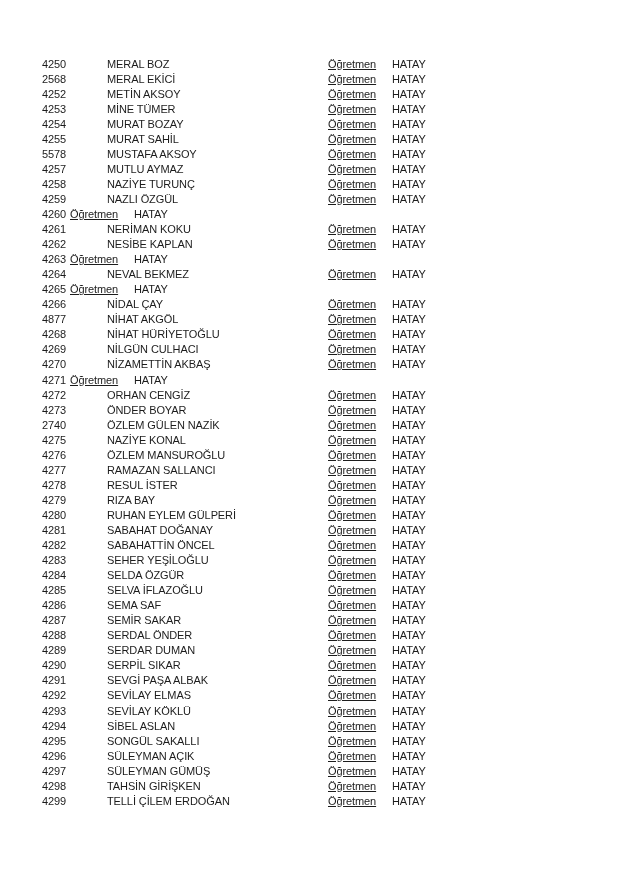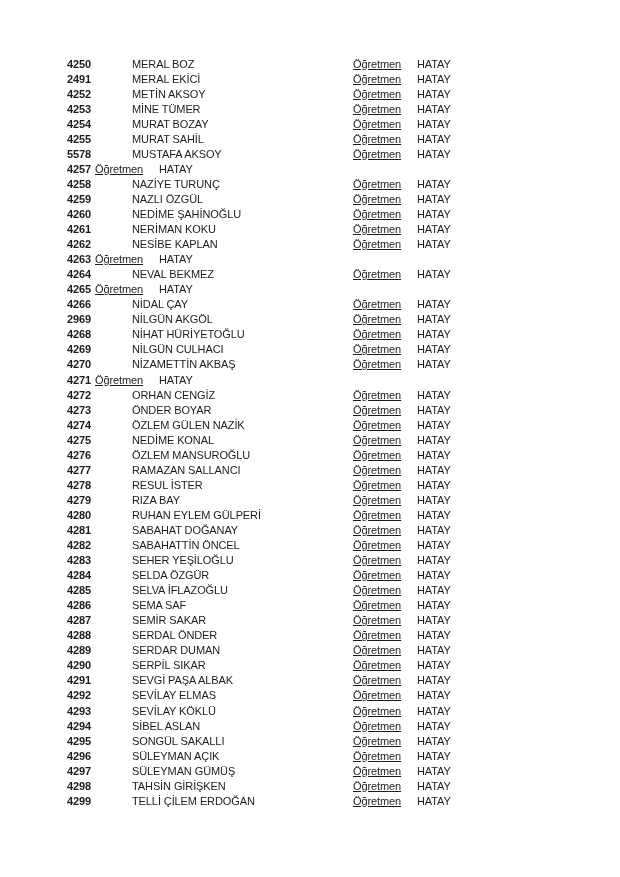--- a/index.html
+++ b/index.html
@@ -30,23 +30,22 @@
   .row {
     display: flex;
     align-items: center;
     height: 15.06px;
     font-size: 11px;
     letter-spacing: -0.1px;
     white-space: nowrap;
   }
   .cell { display: block; }
   .cell.no {
-    margin-left: 67px;
+    margin-left: 42px;
     width: 28px;
-    font-weight: bold;
   }
   .cell.name {
     width: 221px;
     padding-left: 37px;
   }
   .cell.title {
     width: 64px;
     text-decoration: underline;
   }
   .cell.province {
@@ -58,21 +57,21 @@
 
 <div class="page">
   <div class="rows">
       <div class="row">
         <span class="cell no">4250</span>
         <span class="cell name">MERAL BOZ</span>
         <span class="cell title">Öğretmen</span>
         <span class="cell province">HATAY</span>
       </div>
       <div class="row">
-        <span class="cell no">2491</span>
+        <span class="cell no">2568</span>
         <span class="cell name">MERAL EKİCİ</span>
         <span class="cell title">Öğretmen</span>
         <span class="cell province">HATAY</span>
       </div>
       <div class="row">
         <span class="cell no">4252</span>
         <span class="cell name">METİN AKSOY</span>
         <span class="cell title">Öğretmen</span>
         <span class="cell province">HATAY</span>
       </div>
@@ -95,38 +94,38 @@
         <span class="cell province">HATAY</span>
       </div>
       <div class="row">
         <span class="cell no">5578</span>
         <span class="cell name">MUSTAFA AKSOY</span>
         <span class="cell title">Öğretmen</span>
         <span class="cell province">HATAY</span>
       </div>
       <div class="row">
         <span class="cell no">4257</span>
+        <span class="cell name">MUTLU AYMAZ</span>
         <span class="cell title">Öğretmen</span>
         <span class="cell province">HATAY</span>
       </div>
       <div class="row">
         <span class="cell no">4258</span>
         <span class="cell name">NAZİYE TURUNÇ</span>
         <span class="cell title">Öğretmen</span>
         <span class="cell province">HATAY</span>
       </div>
       <div class="row">
         <span class="cell no">4259</span>
         <span class="cell name">NAZLI ÖZGÜL</span>
         <span class="cell title">Öğretmen</span>
         <span class="cell province">HATAY</span>
       </div>
       <div class="row">
         <span class="cell no">4260</span>
-        <span class="cell name">NEDİME ŞAHİNOĞLU</span>
         <span class="cell title">Öğretmen</span>
         <span class="cell province">HATAY</span>
       </div>
       <div class="row">
         <span class="cell no">4261</span>
         <span class="cell name">NERİMAN KOKU</span>
         <span class="cell title">Öğretmen</span>
         <span class="cell province">HATAY</span>
       </div>
       <div class="row">
@@ -151,22 +150,22 @@
         <span class="cell title">Öğretmen</span>
         <span class="cell province">HATAY</span>
       </div>
       <div class="row">
         <span class="cell no">4266</span>
         <span class="cell name">NİDAL ÇAY</span>
         <span class="cell title">Öğretmen</span>
         <span class="cell province">HATAY</span>
       </div>
       <div class="row">
-        <span class="cell no">2969</span>
-        <span class="cell name">NİLGÜN AKGÖL</span>
+        <span class="cell no">4877</span>
+        <span class="cell name">NİHAT AKGÖL</span>
         <span class="cell title">Öğretmen</span>
         <span class="cell province">HATAY</span>
       </div>
       <div class="row">
         <span class="cell no">4268</span>
         <span class="cell name">NİHAT HÜRİYETOĞLU</span>
         <span class="cell title">Öğretmen</span>
         <span class="cell province">HATAY</span>
       </div>
       <div class="row">
@@ -192,28 +191,28 @@
         <span class="cell title">Öğretmen</span>
         <span class="cell province">HATAY</span>
       </div>
       <div class="row">
         <span class="cell no">4273</span>
         <span class="cell name">ÖNDER BOYAR</span>
         <span class="cell title">Öğretmen</span>
         <span class="cell province">HATAY</span>
       </div>
       <div class="row">
-        <span class="cell no">4274</span>
+        <span class="cell no">2740</span>
         <span class="cell name">ÖZLEM GÜLEN NAZİK</span>
         <span class="cell title">Öğretmen</span>
         <span class="cell province">HATAY</span>
       </div>
       <div class="row">
         <span class="cell no">4275</span>
-        <span class="cell name">NEDİME KONAL</span>
+        <span class="cell name">NAZİYE KONAL</span>
         <span class="cell title">Öğretmen</span>
         <span class="cell province">HATAY</span>
       </div>
       <div class="row">
         <span class="cell no">4276</span>
         <span class="cell name">ÖZLEM MANSUROĞLU</span>
         <span class="cell title">Öğretmen</span>
         <span class="cell province">HATAY</span>
       </div>
       <div class="row">

